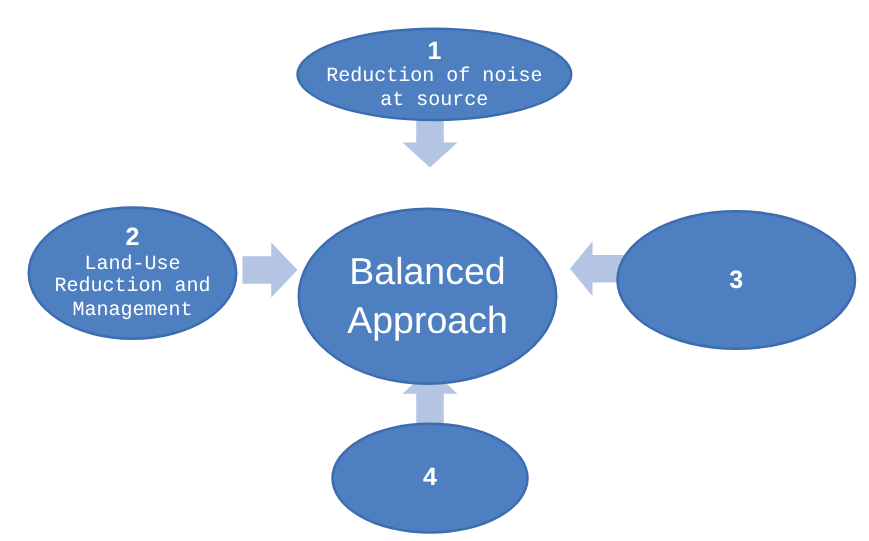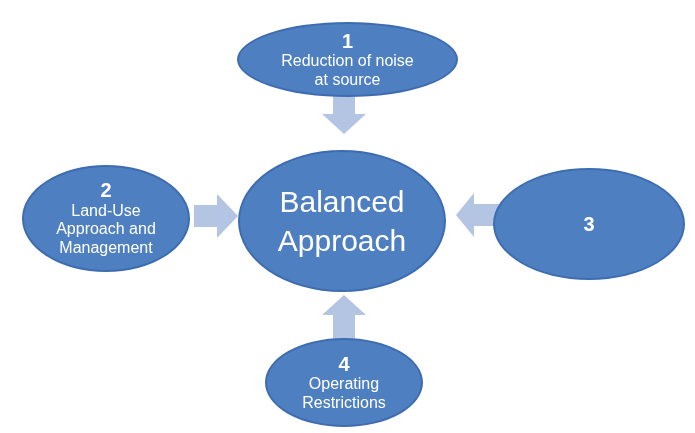--- a/index.html
+++ b/index.html
@@ -43,33 +43,34 @@
   .node-number {
     font-weight: bold;
     font-size: 20px;
     line-height: 1.12;
   }
 
   .node-label {
     font-size: 16px;
     line-height: 1.16;
     white-space: pre-line;
+    font-family: Liberation Mono, monospace;
   }
 
   .node-center-label {
     font-size: 30px;
     line-height: 1.3;
     white-space: pre-line;
   }
 
   .node-top    { left: 237px; top: 22px;  width: 221px; height: 75px;  }
   .node-left   { left: 22px;  top: 165px; width: 168px; height: 107px; }
   .node-right  { left: 493px; top: 168px; width: 192px; height: 112px; }
   .node-bottom { left: 265px; top: 338px; width: 158px; height: 89px;  }
-  .node-center { left: 238px; top: 150px; width: 208px; height: 142px; }
+  .node-center { left: 238px; top: 166px; width: 208px; height: 142px; }
 
   .block-arrow { fill: var(--arrow-fill); }
 </style>
 </head>
 <body>
 
 <div class="stage">
 
   <svg class="arrow-layer" viewBox="0 0 695 433" aria-hidden="true">
     <polygon class="block-arrow" points="333,95 355,95 355,114 366,114 344,134 322,114 333,114"></polygon>
@@ -80,32 +81,30 @@
 
   <div class="node node-top">
     <div class="node-number">1</div>
     <div class="node-label">Reduction of noise
 at source</div>
   </div>
 
   <div class="node node-left">
     <div class="node-number">2</div>
     <div class="node-label">Land-Use
-Approach and
+Reduction and
 Management</div>
   </div>
 
   <div class="node node-right">
     <div class="node-number">3</div>
   </div>
 
   <div class="node node-bottom">
     <div class="node-number">4</div>
-    <div class="node-label">Operating
-Restrictions</div>
   </div>
 
   <div class="node node-center">
     <div class="node-center-label">Balanced
 Approach</div>
   </div>
 
 </div>
 
 </body></html>

